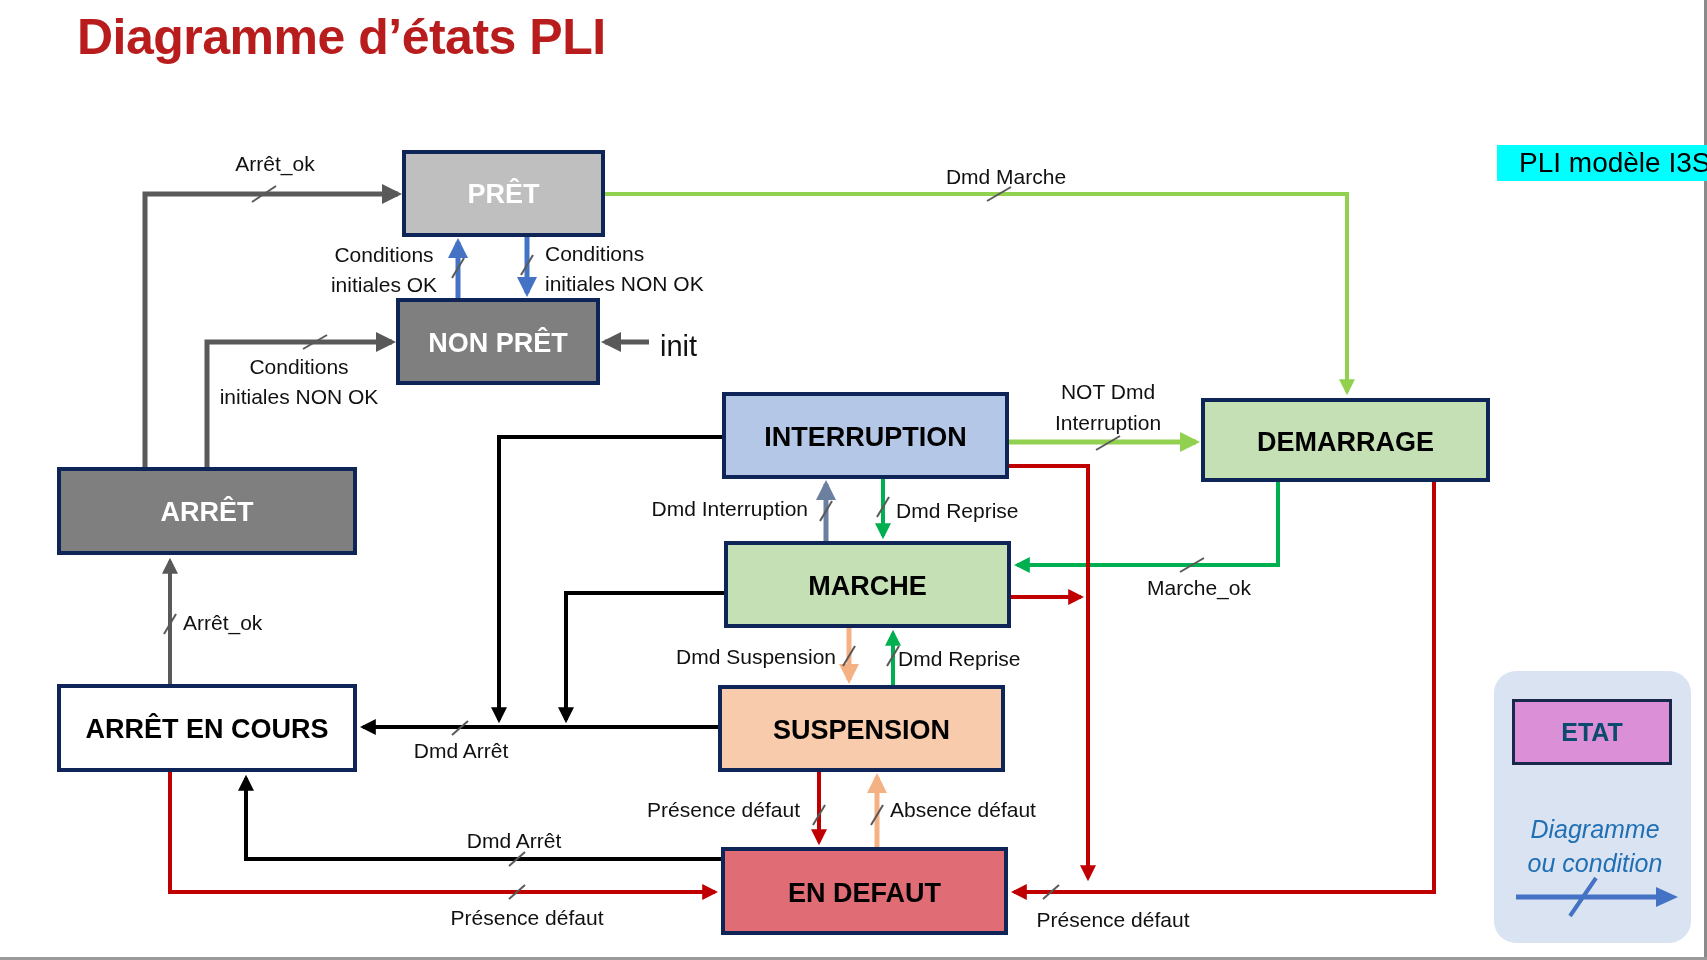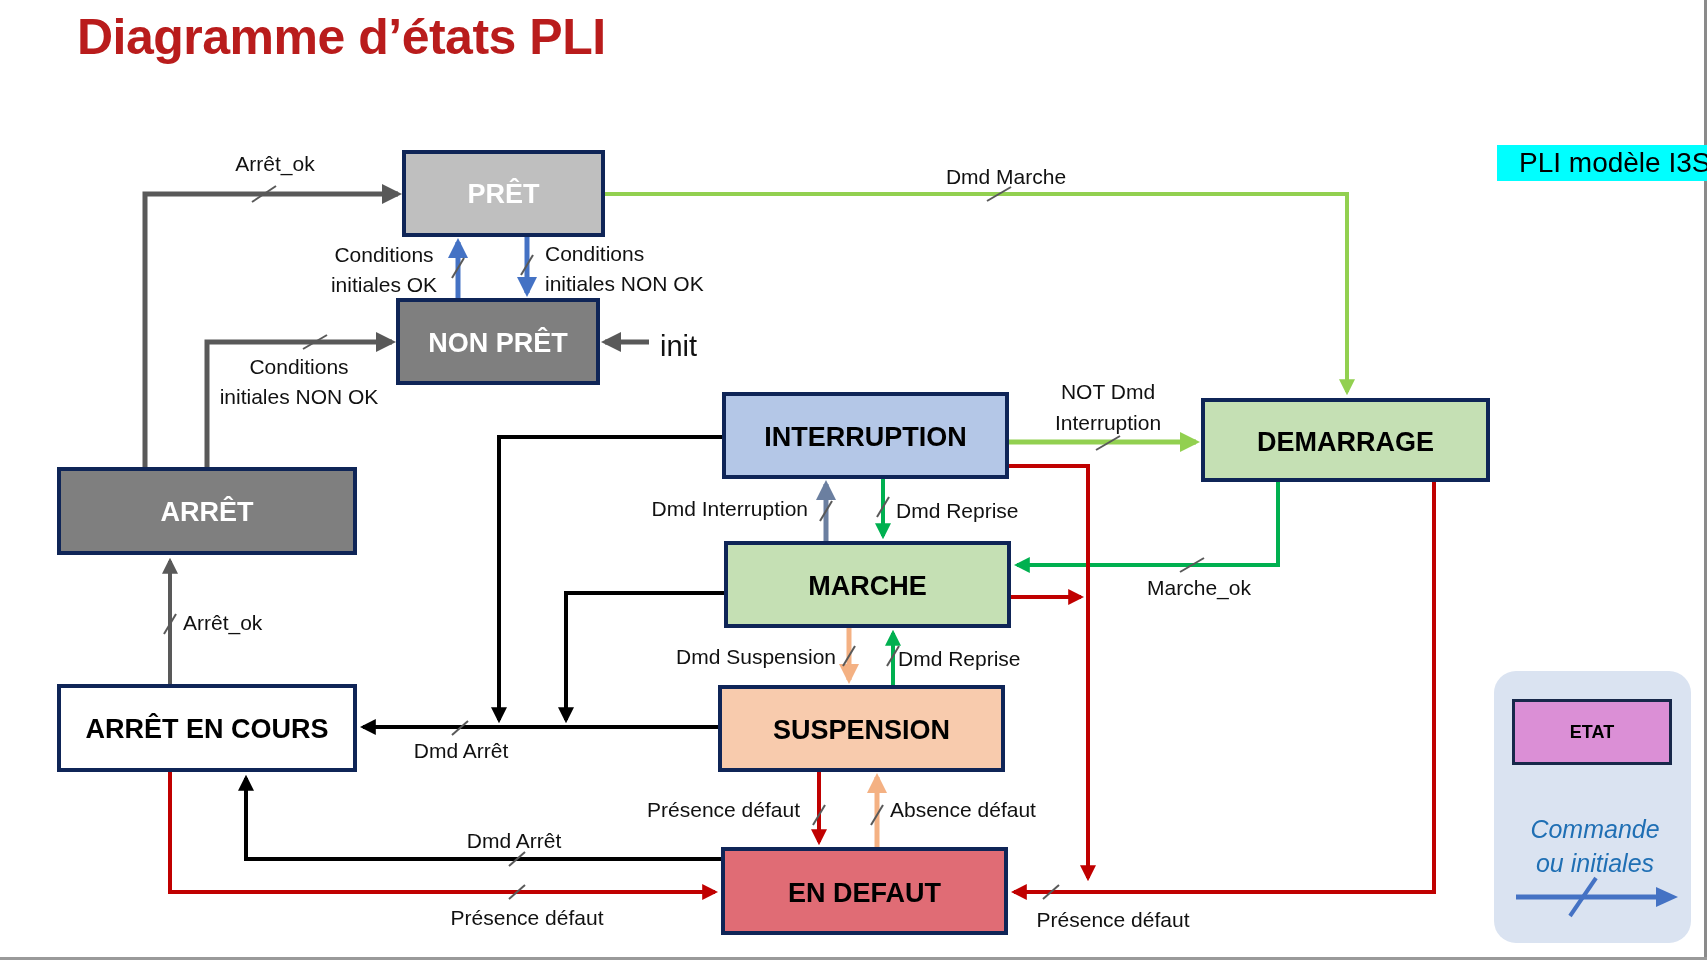--- a/index.html
+++ b/index.html
@@ -5,21 +5,21 @@
   html, body { margin: 0; padding: 0; background: #ffffff; }
   body { width: 1707px; height: 960px; position: relative; overflow: hidden; font-family: "Liberation Sans", "DejaVu Sans", sans-serif; }
   .frame-right { position: absolute; left: 1704px; top: 0; width: 3px; height: 960px; background: #8a8a8a; }
   .frame-bottom { position: absolute; left: 0; top: 957px; width: 1707px; height: 3px; background: #9a9a9a; }
   .title { position: absolute; left: 77px; top: 8px; font-size: 50px; font-weight: bold; color: #b91c1c; letter-spacing: -0.5px; white-space: nowrap; }
   .model-tag { position: absolute; left: 1497px; top: 145px; height: 36px; padding: 0 22px; background: #00ffff; color: #000; font-size: 28px; line-height: 36px; white-space: nowrap; }
   svg#diagram { position: absolute; left: 0; top: 0; }
   .state-label { font-family: "Liberation Sans", "DejaVu Sans", sans-serif; font-weight: bold; font-size: 27px; }
   .edge-label { font-family: "Liberation Sans", "DejaVu Sans", sans-serif; font-size: 21px; fill: #111; }
   .legend-panel { position: absolute; left: 1494px; top: 671px; width: 197px; height: 272px; background: #dae3f1; border-radius: 22px; }
-  .legend-state { position: absolute; left: 1512px; top: 699px; width: 154px; height: 60px; background: #db8fd6; border: 3px solid #17284a; display: flex; align-items: center; justify-content: center; font-weight: bold; font-size: 18px; color: #000000; }
+  .legend-state { position: absolute; left: 1512px; top: 699px; width: 154px; height: 60px; background: #db8fd6; border: 3px solid #17284a; display: flex; align-items: center; justify-content: center; font-weight: bold; font-size: 25px; color: #0c4a6e; }
   .legend-text { position: absolute; left: 1500px; top: 812px; width: 190px; text-align: center; color: #1f6fb4; font-style: italic; font-size: 25px; line-height: 34px; }
 </style>
 </head>
 <body>
 
 <div class="frame-right"></div>
 <div class="frame-bottom"></div>
 
 <div class="title">Diagramme d’états PLI</div>
 <div class="model-tag">PLI modèle I3S</div>
@@ -177,20 +177,20 @@
     <text class="edge-label" x="1113" y="927" text-anchor="middle">Présence défaut</text>
     <text class="edge-label" x="183" y="630">Arrêt_ok</text>
   </g>
 </svg>
 
 <div class="legend-panel"></div>
 <div class="legend-state">
   <span>ETAT</span>
 </div>
 <div class="legend-text">
-  <div>Commande</div>
-  <div>ou initiales</div>
+  <div>Diagramme</div>
+  <div>ou condition</div>
 </div>
 <svg style="position:absolute; left:1510px; top:870px;" width="175" height="50">
   <line x1="6" y1="27" x2="150" y2="27" stroke="#4472c4" stroke-width="5"></line>
   <path d="M146,17 L168,27 L146,37 Z" fill="#4472c4"></path>
   <line x1="60" y1="46" x2="86" y2="8" stroke="#4472c4" stroke-width="4"></line>
 </svg>
 
 </body></html>

